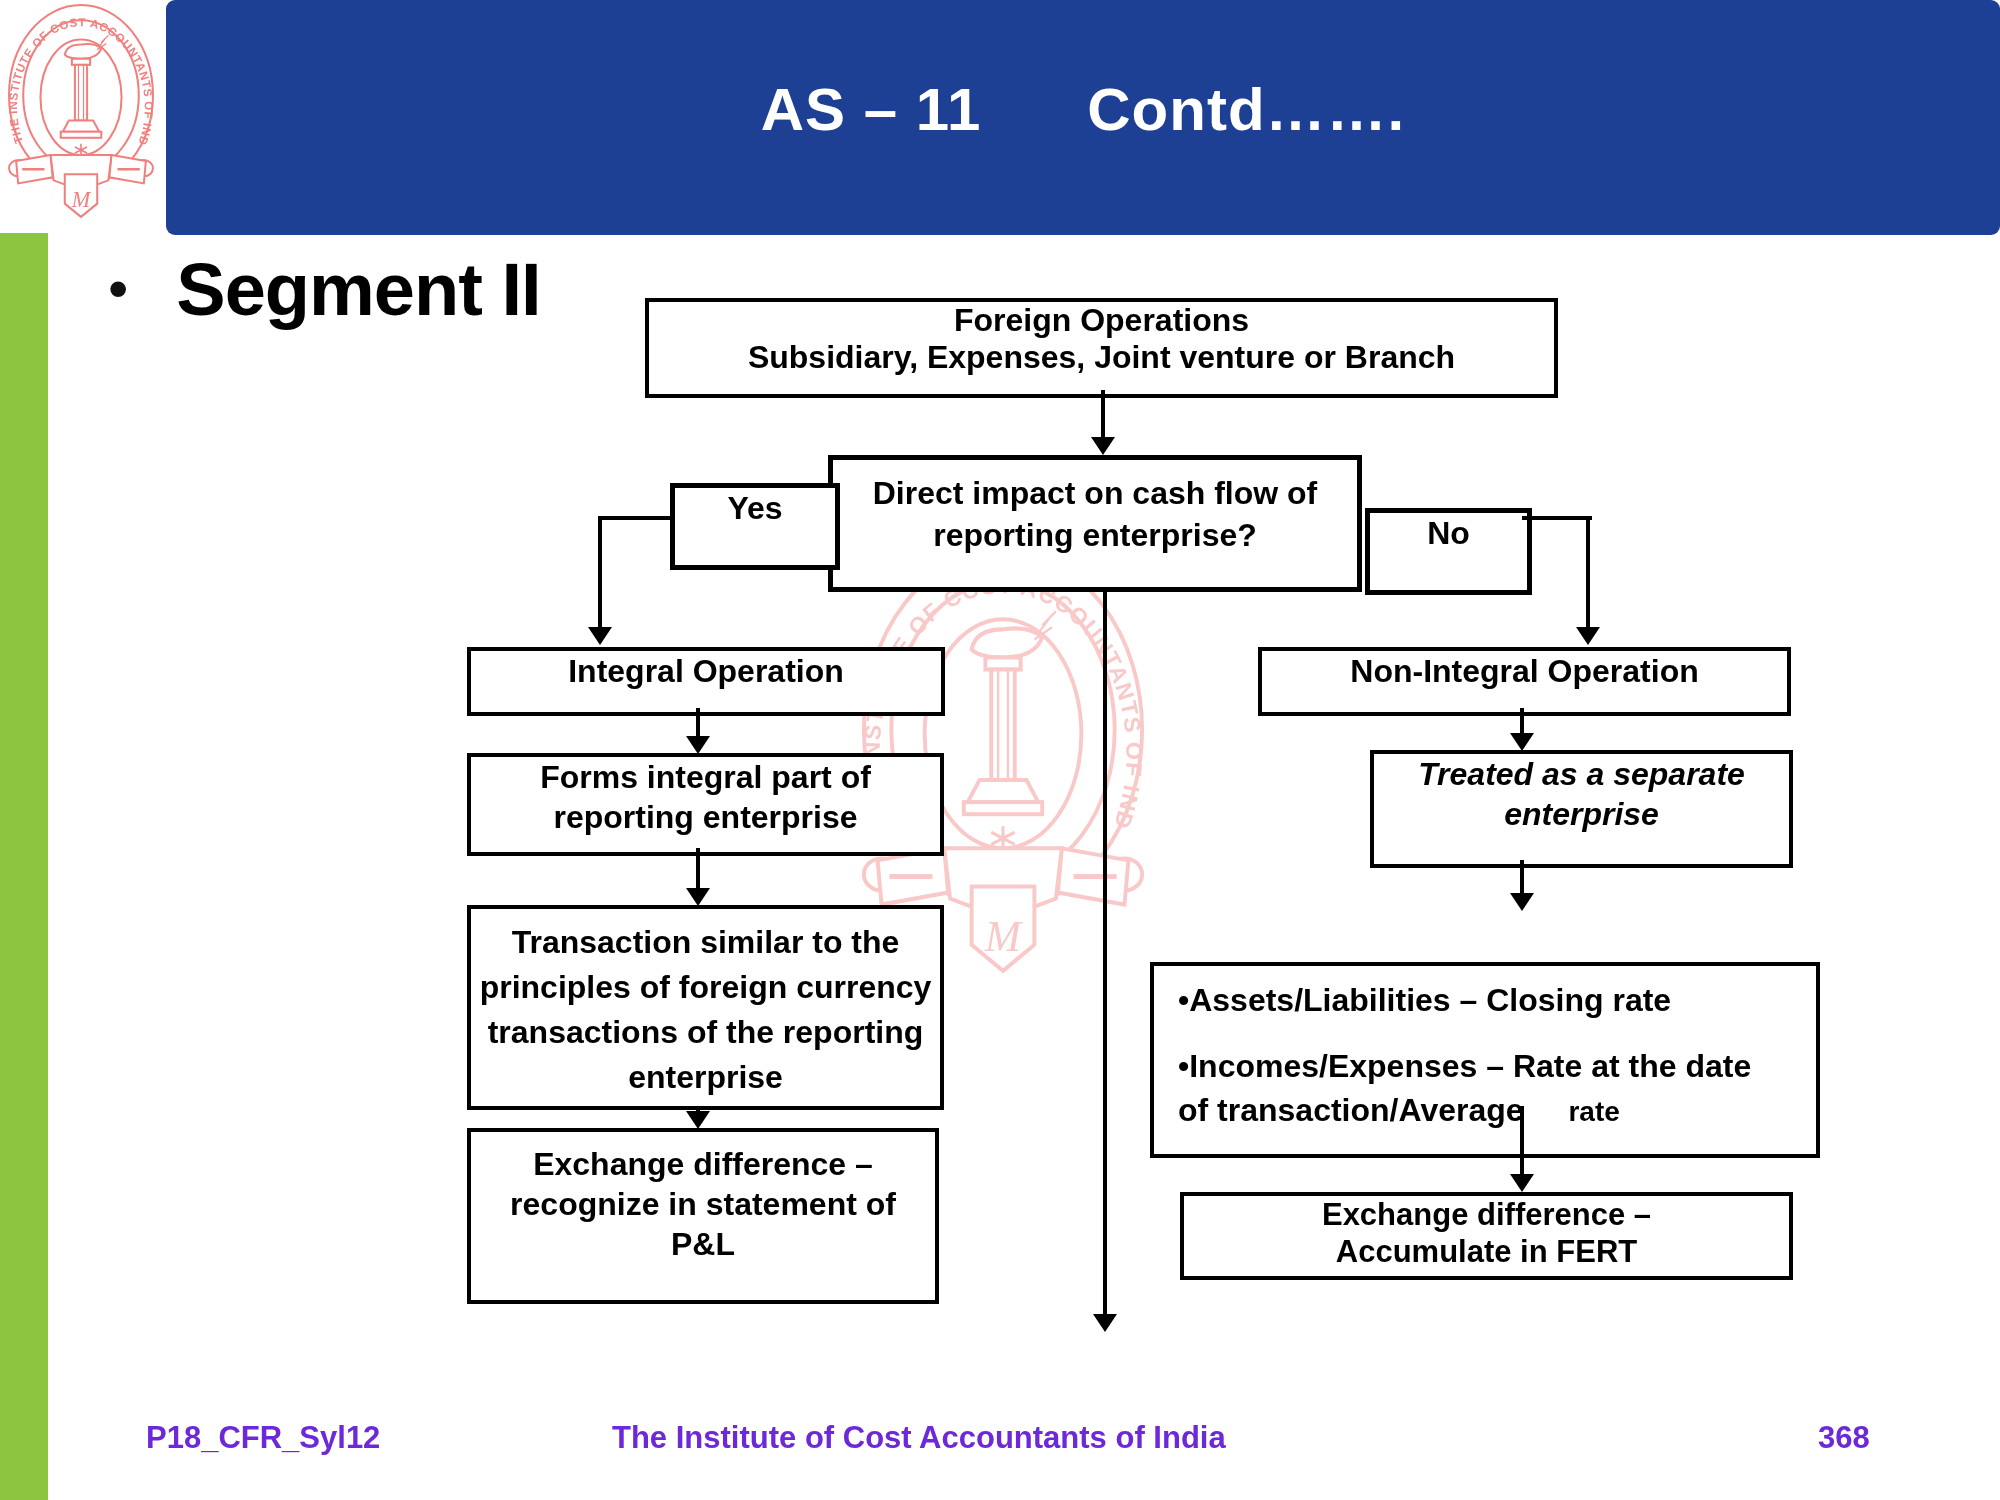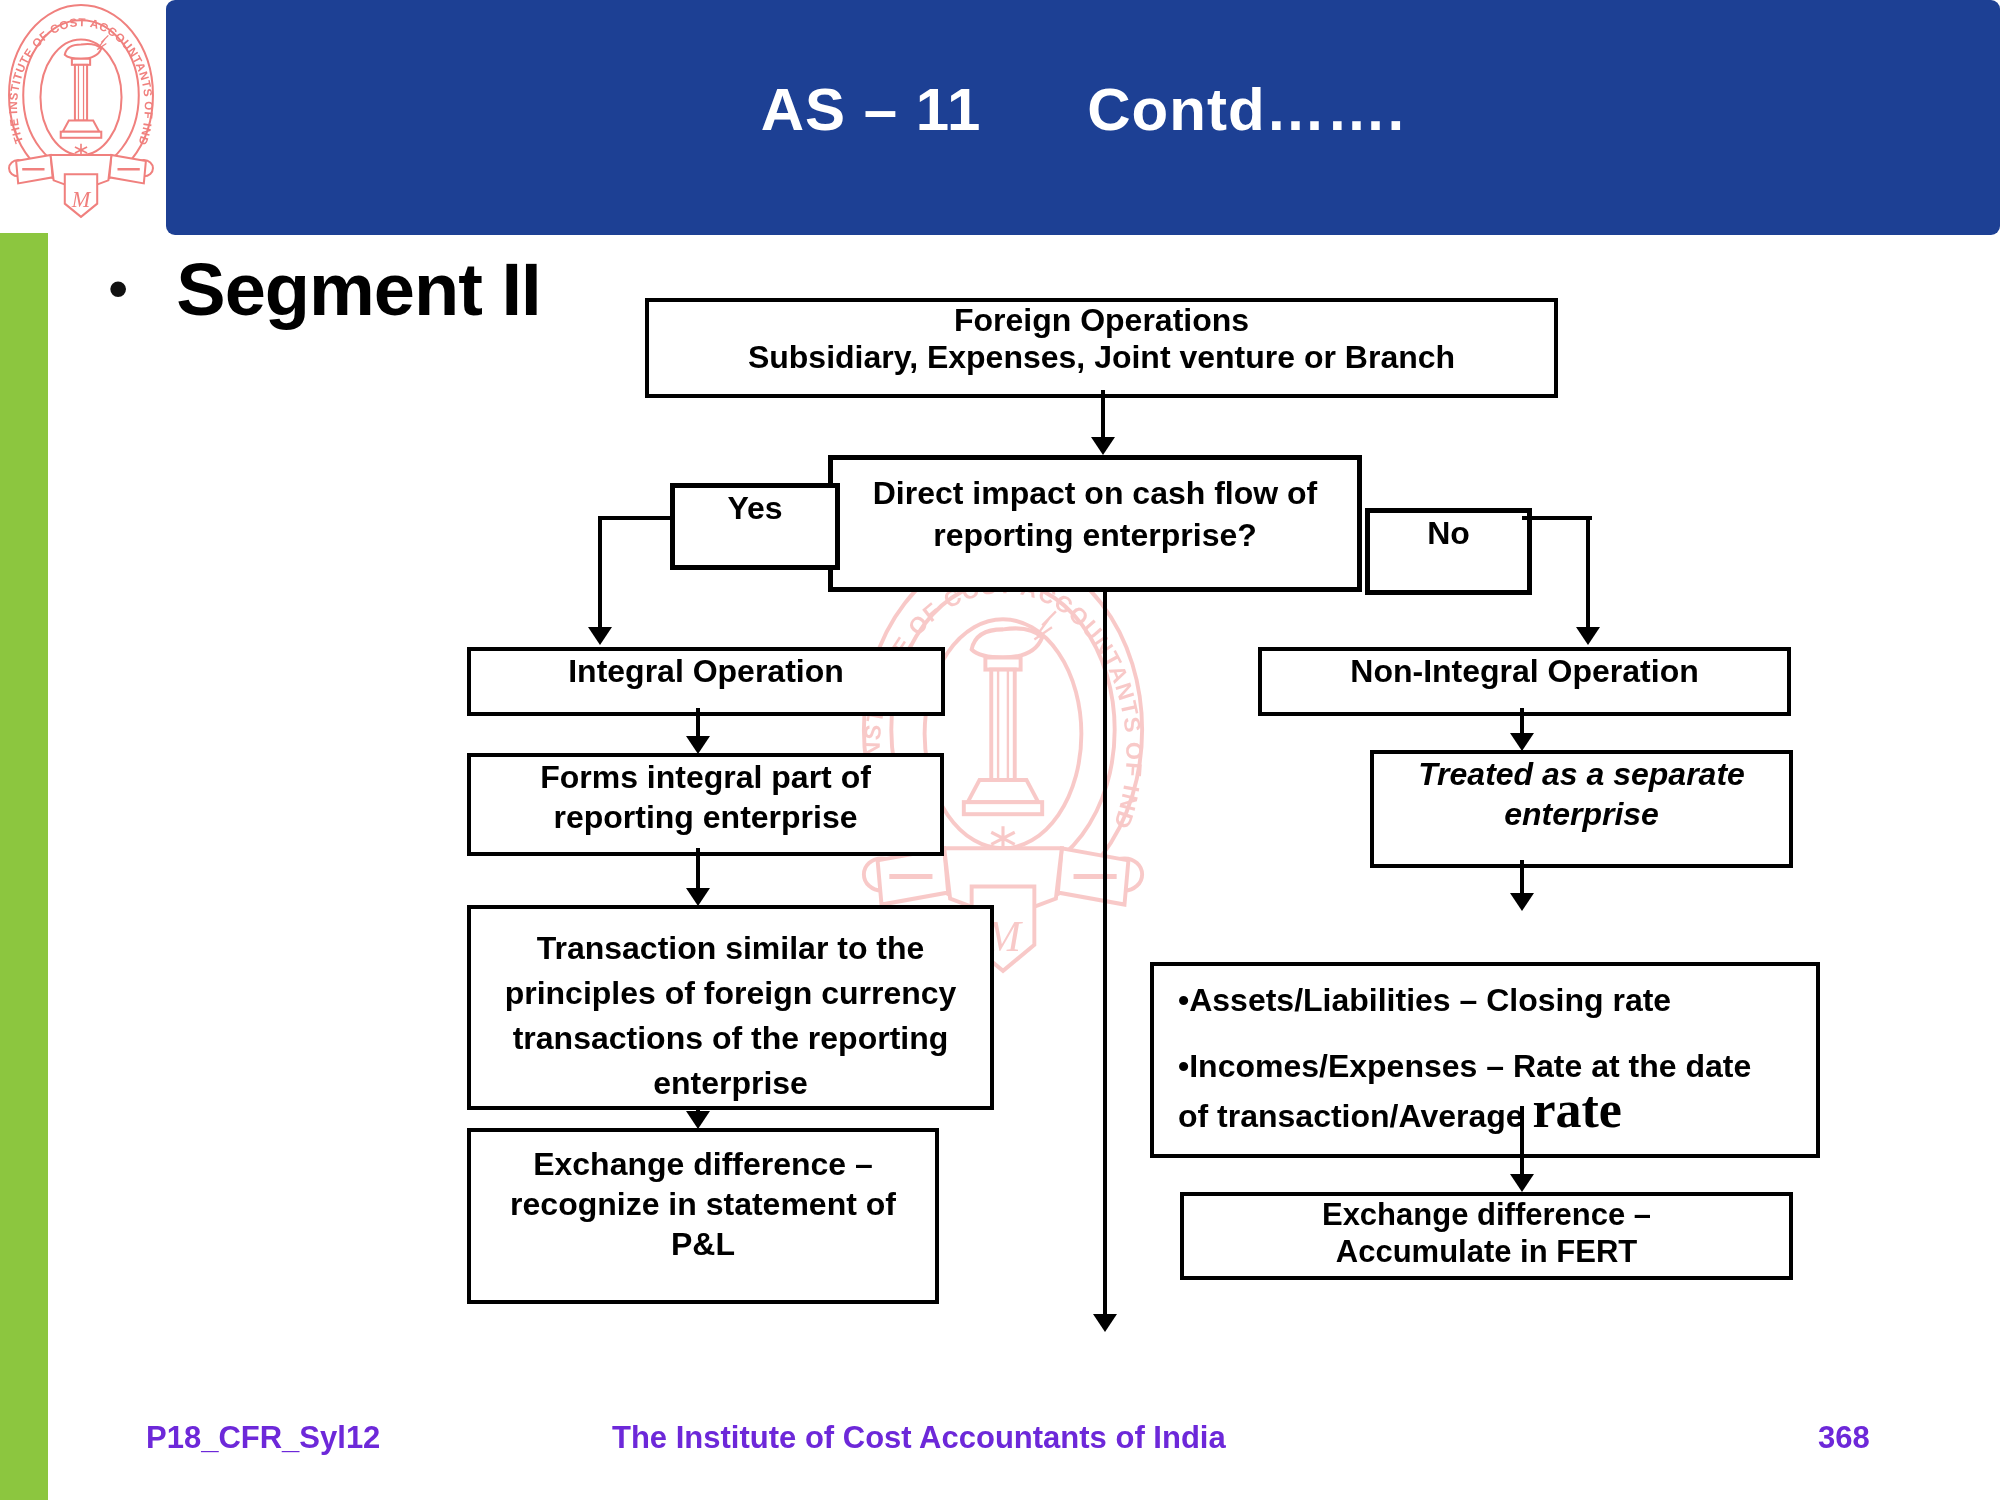--- a/index.html
+++ b/index.html
@@ -41,28 +41,28 @@
     border-left:12px solid transparent;border-right:12px solid transparent;
     border-top:18px solid #000;
   }
   
   #box-foreign{left:645px;top:298px;width:905px;height:92px;line-height:37px;}
   #box-decision{left:828px;top:455px;width:534px;height:137px;justify-content:flex-start;padding-top:12px;box-sizing:border-box;line-height:42px;border-width:5px;}
   #box-yes{left:670px;top:483px;width:160px;height:77px;border-width:5px;}
   #box-no{left:1365px;top:508px;width:157px;height:77px;border-width:5px;}
   #box-integral{left:467px;top:647px;width:470px;height:61px;}
   #box-forms{left:467px;top:753px;width:469px;height:95px;line-height:40px;}
-  #box-transaction{left:467px;top:905px;width:527px;height:205px;justify-content:flex-end;padding-top:4px;box-sizing:border-box;line-height:45px;}
+  #box-transaction{left:467px;top:905px;width:477px;height:205px;justify-content:center;padding-top:4px;box-sizing:border-box;line-height:45px;}
   #box-pnl{left:467px;top:1128px;width:472px;height:176px;justify-content:flex-start;padding-top:12px;box-sizing:border-box;line-height:40px;}
   #box-nonintegral{left:1258px;top:647px;width:525px;height:61px;}
   #box-treated{left:1370px;top:750px;width:415px;height:110px;line-height:40px;font-style:italic;}
   #box-rates{left:1150px;top:962px;width:670px;height:196px;align-items:flex-start;justify-content:flex-start;text-align:left;padding:12px 10px 0 24px;box-sizing:border-box;line-height:44px;}
   #box-rates .bullet-line{display:block;}
   #box-rates .b2{margin-top:22px;}
-  .serif-em{font-family:Liberation Serif, serif;font-size:52px;}
+  .serif-em{font-family:Liberation Sans, sans-serif;font-size:28px;margin-left:36px;}
   #box-fert{left:1180px;top:1192px;width:605px;height:80px;font-size:31px;line-height:37px;}
   
   .footer{position:absolute;left:0;top:1420px;width:2000px;height:44px;z-index:2;
     font-weight:bold;font-size:31px;color:#6d28d9;}
   .footer-left{position:absolute;left:146px;top:0;}
   .footer-center{position:absolute;left:612px;top:0;}
   .footer-right{position:absolute;left:1818px;top:0;}
 </style>
 </head>
 <body>

